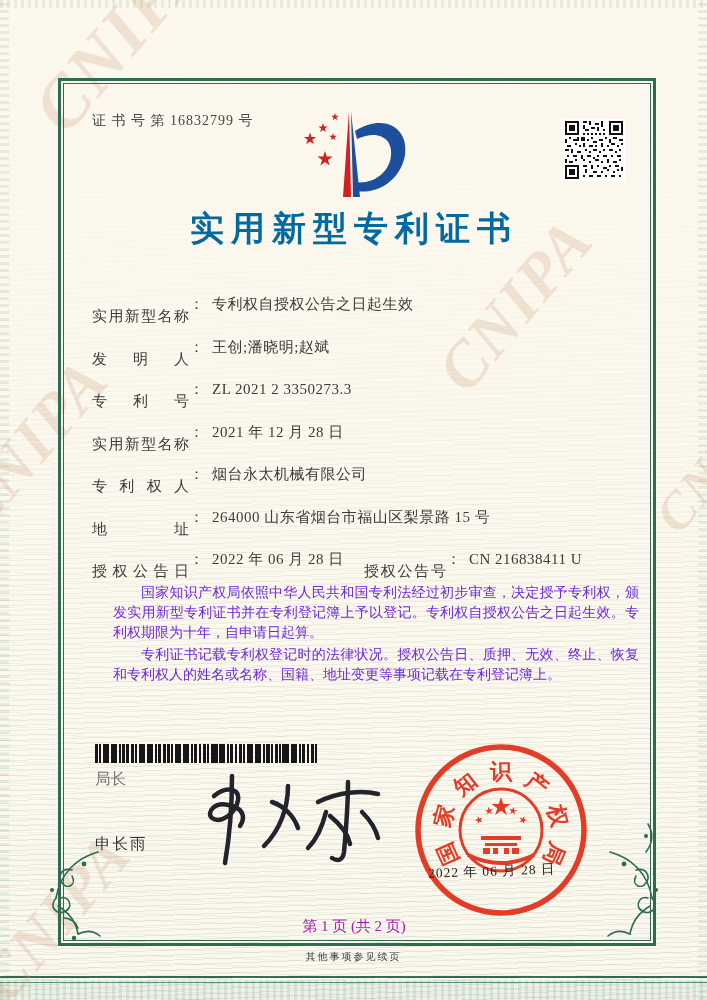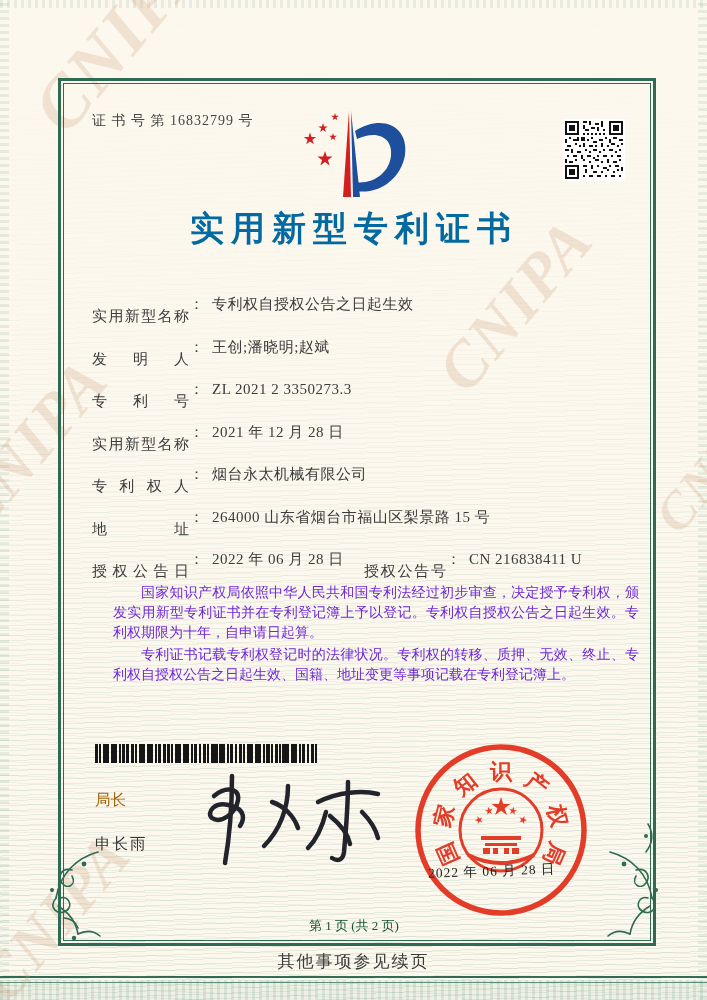--- a/index.html
+++ b/index.html
@@ -46,30 +46,30 @@
   .fcol2{position:absolute;left:272px;top:0;}
   .paras{position:absolute;left:92px;top:583px;width:526px;font-size:14px;line-height:20px;text-align:justify;color:#6d28d9;margin-left:21px;}
   .paras p{margin:0 0 2px 0;text-indent:2em;}
   .barcode{
     position:absolute;left:95px;top:744px;width:224px;height:19px;
     background-image:
       repeating-linear-gradient(90deg,#161616 0 2px,transparent 2px 4px),
       repeating-linear-gradient(90deg,#161616 0 3px,transparent 3px 9px),
       repeating-linear-gradient(90deg,transparent 0 5px,#161616 5px 6px,transparent 6px 13px);
   }
-  .sig-role{position:absolute;left:95px;top:790px;font-size:15.5px;color:#a16207;}
+  .sig-role{position:absolute;left:95px;top:769px;font-size:15.5px;color:#737373;}
   .sig-name{position:absolute;left:95px;top:834px;font-size:15.5px;color:#333;letter-spacing:2px;}
   .signature{position:absolute;left:180px;top:768px;}
   .seal{position:absolute;left:412px;top:741px;opacity:.95;}
   .seal-date{
     position:absolute;left:428px;top:862px;width:160px;z-index:5;
     font-size:13.5px;letter-spacing:1px;color:#1c1c1c;transform:rotate(-2deg);
   }
-  .page-num{position:absolute;left:58px;top:917px;width:592px;text-align:center;font-size:13px;color:#14532d;}
-  .edge-note{position:absolute;left:0;top:950px;width:707px;text-align:center;font-size:17px;color:#3b3b3b;letter-spacing:2px;}
+  .page-num{position:absolute;left:58px;top:917px;width:592px;text-align:center;font-size:15px;color:#a21caf;}
+  .edge-note{position:absolute;left:0;top:950px;width:707px;text-align:center;font-size:10px;color:#3b3b3b;letter-spacing:2px;}
   .ornament{position:absolute;pointer-events:none;}
 </style>
 </head>
 <body>
 
 <div class="page">
 
   <svg width="0" height="0" style="position:absolute" aria-hidden="true">
     <defs>
       <polygon id="st" points="0,-1 0.225,-0.309 0.951,-0.309 0.363,0.118 0.588,0.809 0,0.382 -0.588,0.809 -0.363,0.118 -0.951,-0.309 -0.225,-0.309"></polygon>
@@ -171,21 +171,21 @@
     <div class="frow">
       <span class="flabel">授权公告日</span><span class="fcolon">：</span><span class="fvalue">2022 年 06 月 28 日</span>
       <span class="fcol2">
         <span class="flabel" style="width:82px">授权公告号</span><span class="fcolon">：</span><span class="fvalue">CN 216838411 U</span>
       </span>
     </div>
   </div>
 
   <div class="paras">
     <p>国家知识产权局依照中华人民共和国专利法经过初步审查，决定授予专利权，颁发实用新型专利证书并在专利登记簿上予以登记。专利权自授权公告之日起生效。专利权期限为十年，自申请日起算。</p>
-    <p>专利证书记载专利权登记时的法律状况。专利权的转移、质押、无效、终止、专利权自授权公告之日起生效、国籍、地址变更等事项记载在专利登记簿上。</p>
+    <p>专利证书记载专利权登记时的法律状况。授权公告日、质押、无效、终止、恢复和专利权人的姓名或名称、国籍、地址变更等事项记载在专利登记簿上。</p>
   </div>
 
   <div class="barcode"></div>
 
   <div class="sig-role">局长</div>
   <div class="sig-name">申长雨</div>
 
   <svg class="signature" width="215" height="105" viewBox="0 0 215 105">
     <g fill="none" stroke="#23232b" stroke-width="4.5" stroke-linecap="round">
       <path d="M52,8 C52,34 50,66 45,95"></path>

